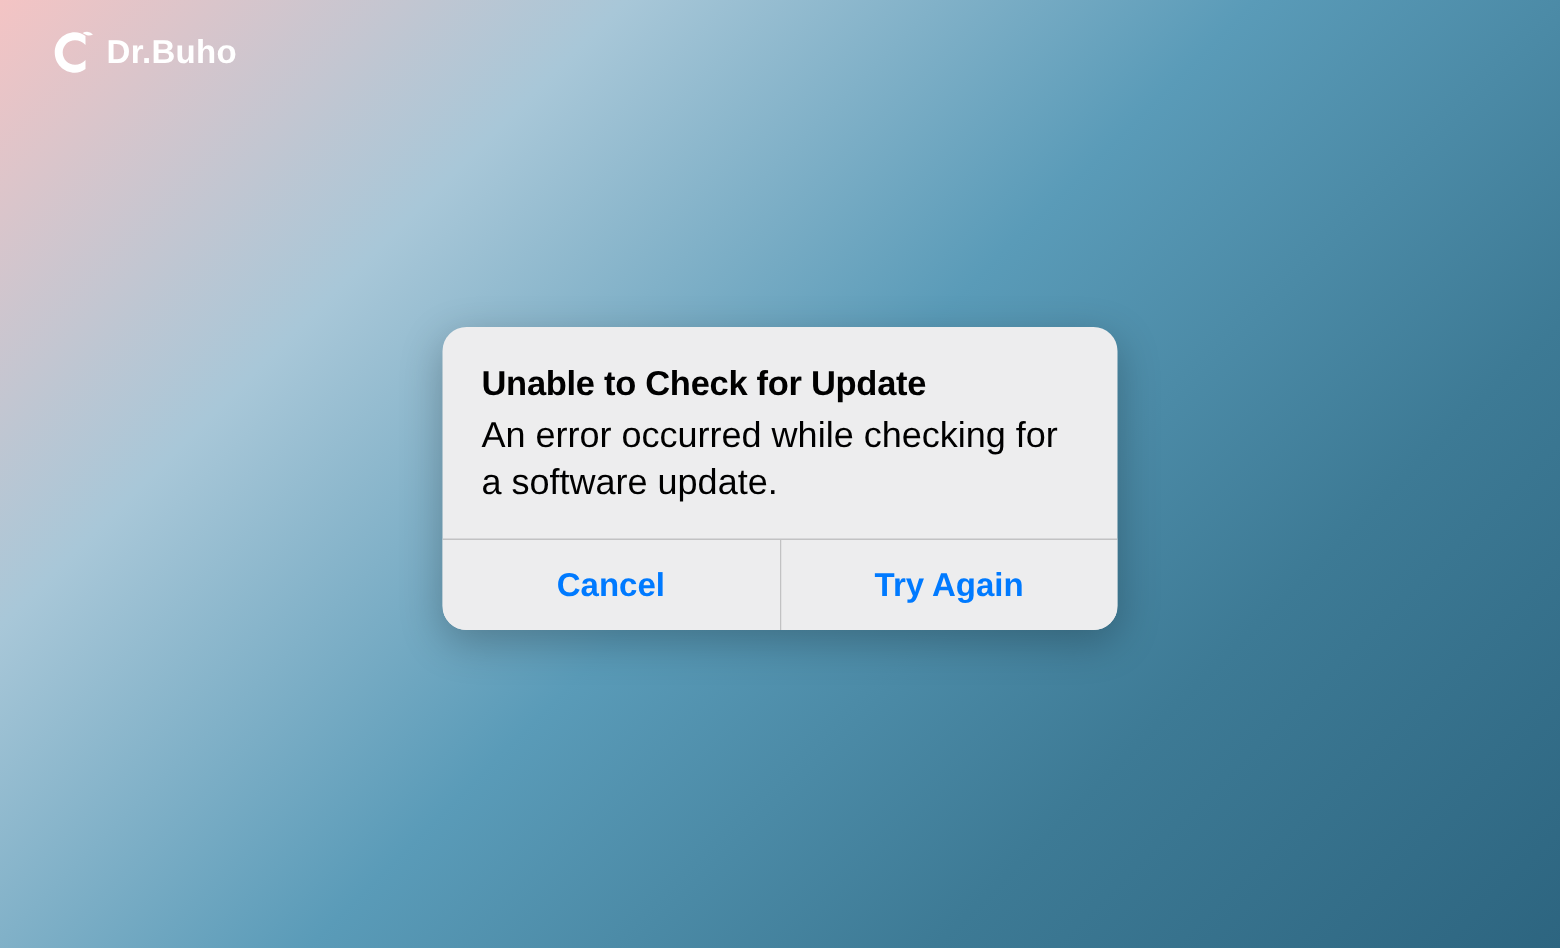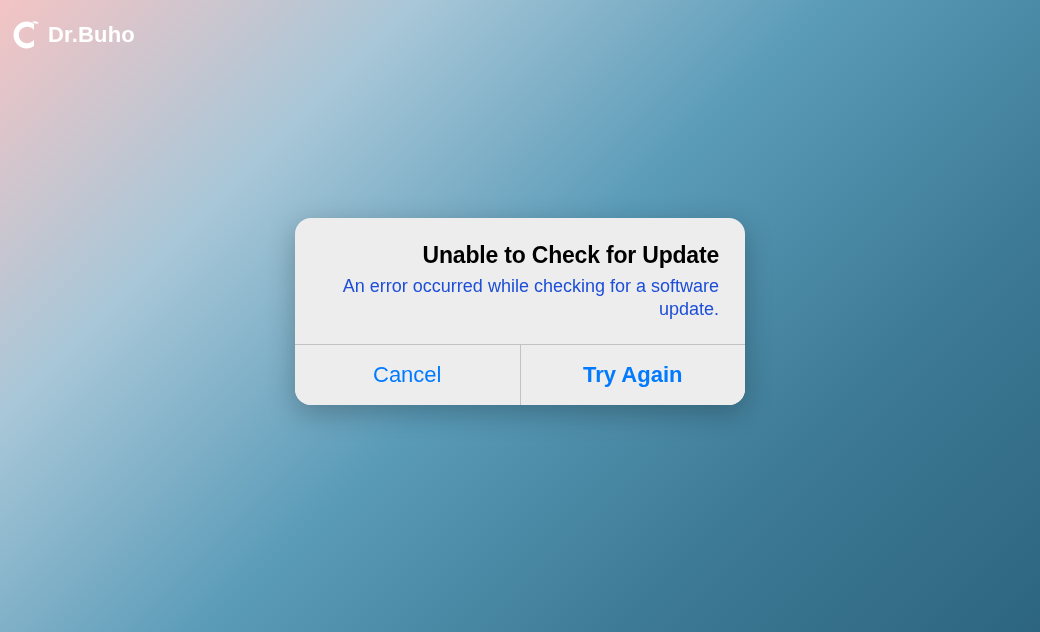--- a/index.html
+++ b/index.html
@@ -13,21 +13,21 @@
       height: 632px;
       background: linear-gradient(135deg, #f4c4c4 0%, #a8c7d8 25%, #5a9bb8 50%, #3d7a95 75%, #2d6580 100%);
       position: relative;
       font-family: -apple-system, BlinkMacSystemFont, "Helvetica Neue", Helvetica, Arial, sans-serif;
       overflow: hidden;
     }
 
     .brand {
       position: absolute;
       top: 20px;
-      left: 12px;
+      left: 35px;
       display: flex;
       align-items: center;
       gap: 6px;
       color: #ffffff;
     }
 
     .brand-icon svg {
       display: block;
     }
 
@@ -44,56 +44,56 @@
       transform: translateX(-50%);
       width: 450px;
       background: #ededee;
       border-radius: 16px;
       box-shadow: 0 8px 28px rgba(0,0,0,0.25);
       overflow: hidden;
     }
 
     .dialog-content {
       padding: 24px 26px 22px 26px;
-      text-align: right;
+      text-align: left;
     }
 
     .dialog-title {
       font-size: 23px;
       font-weight: 700;
       color: #000000;
       margin-bottom: 6px;
       letter-spacing: -0.2px;
     }
 
     .dialog-message {
-      font-size: 18px;
+      font-size: 24px;
       font-weight: 400;
-      color: #1d4ed8;
+      color: #000000;
       line-height: 1.3;
     }
 
     .dialog-buttons {
       display: flex;
       border-top: 1px solid #c2c2c3;
     }
 
     .dialog-button {
       flex: 1;
       padding: 17px 0;
       text-align: center;
       font-size: 22px;
       color: #007aff;
       cursor: pointer;
       background: #ededee;
     }
 
     .dialog-button:first-child {
       border-right: 1px solid #c2c2c3;
-      font-weight: 400;
+      font-weight: 700;
     }
 
     .dialog-button:last-child {
       font-weight: 700;
     }
   </style>
 </head>
 <body>
 
 <div class="brand">

